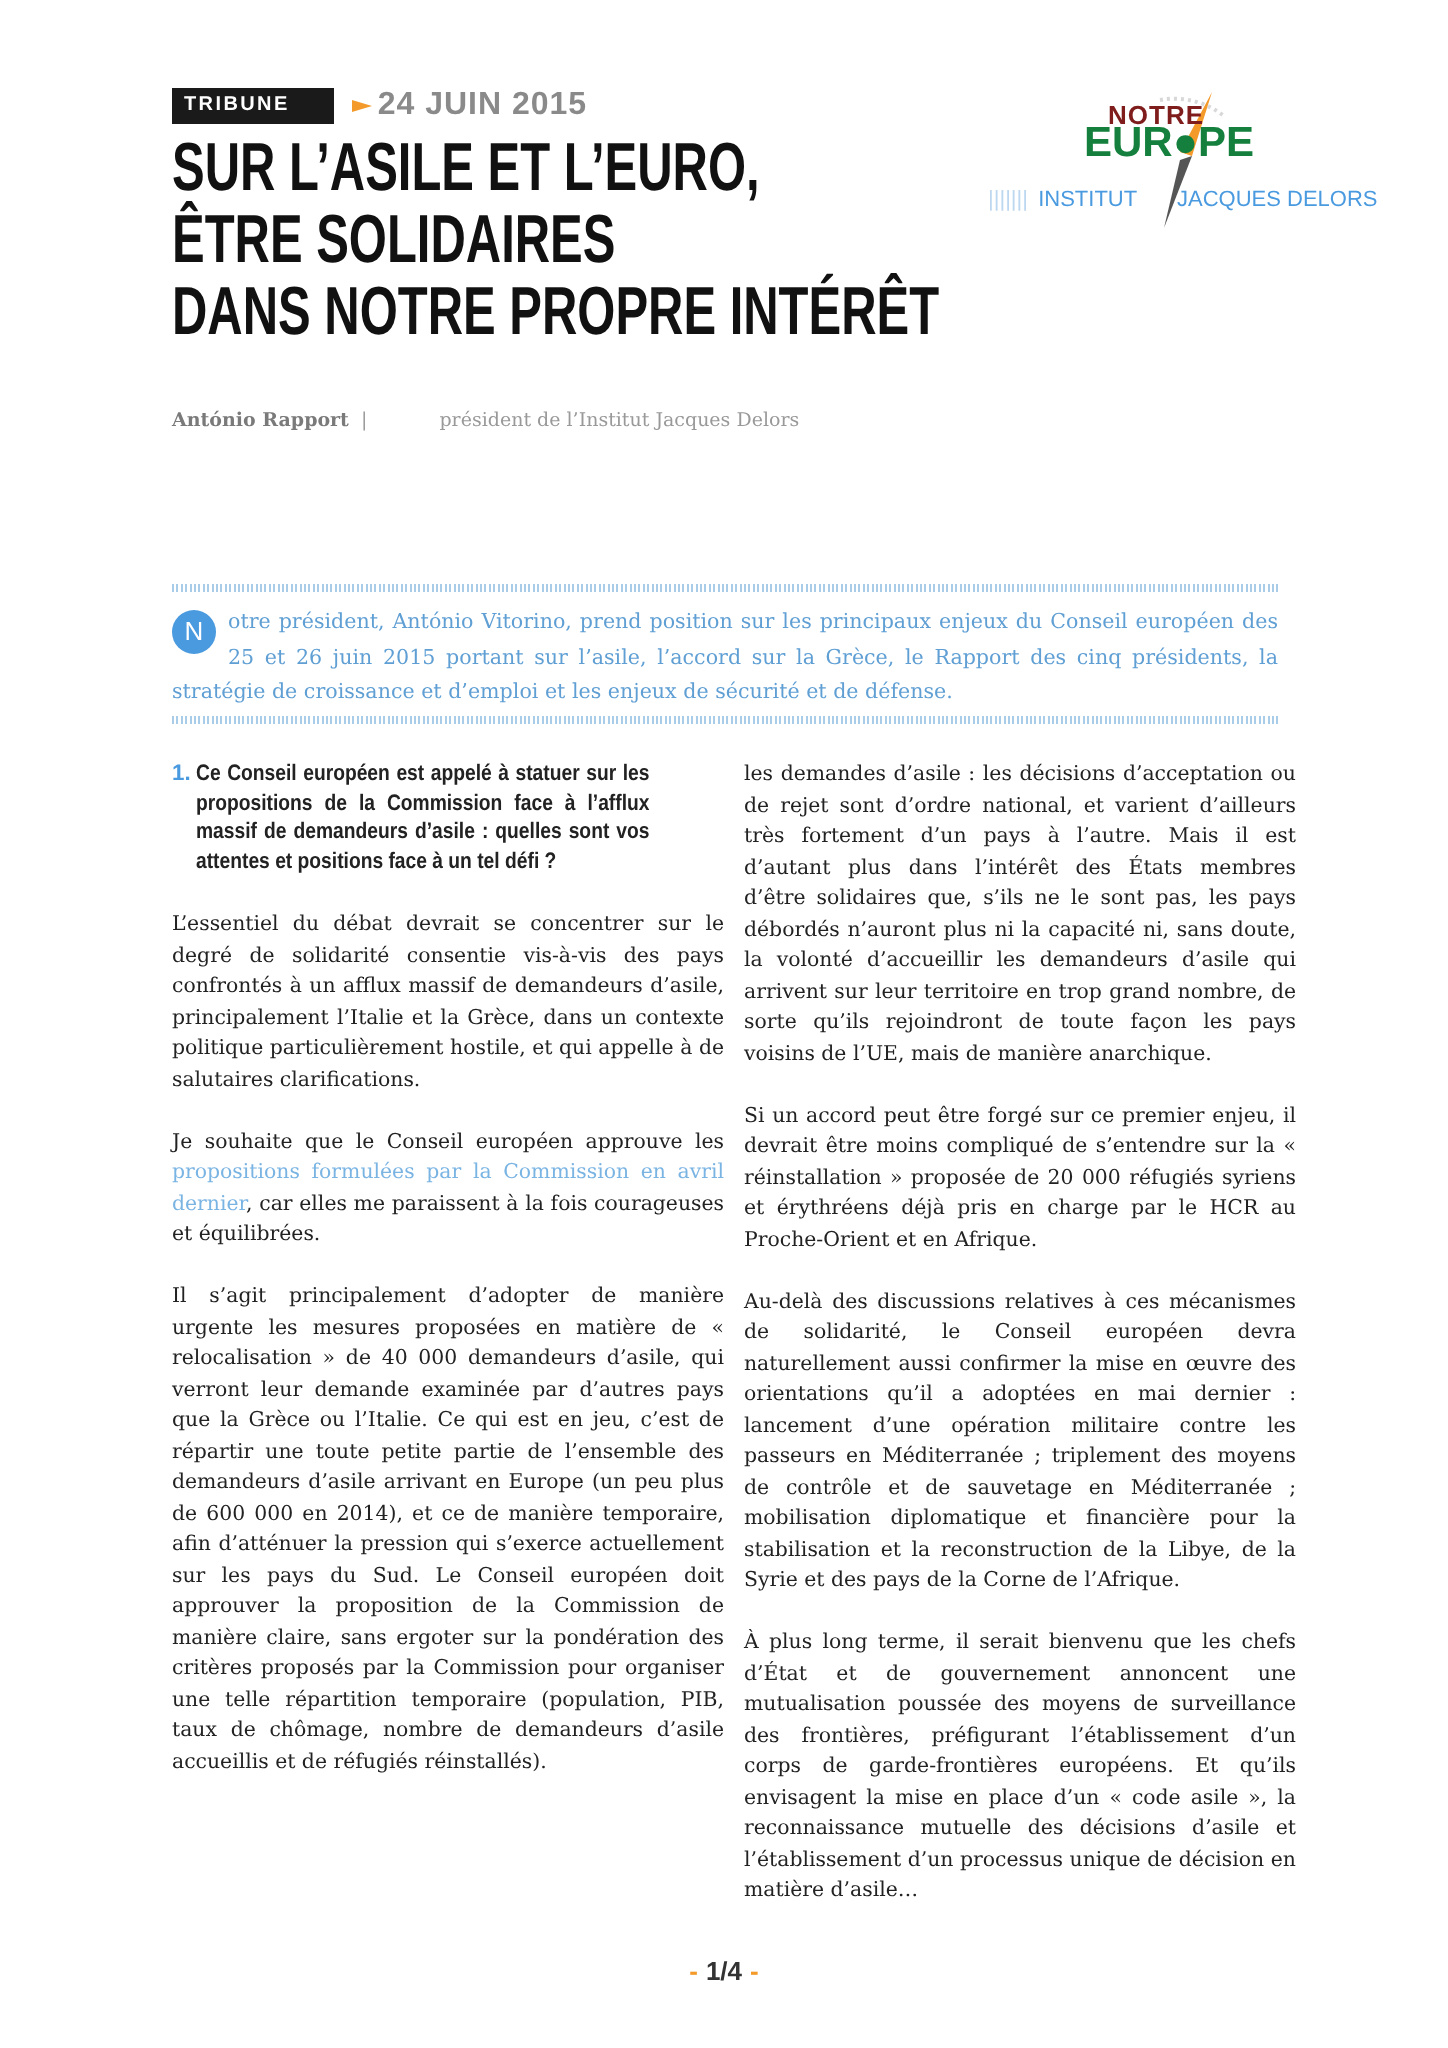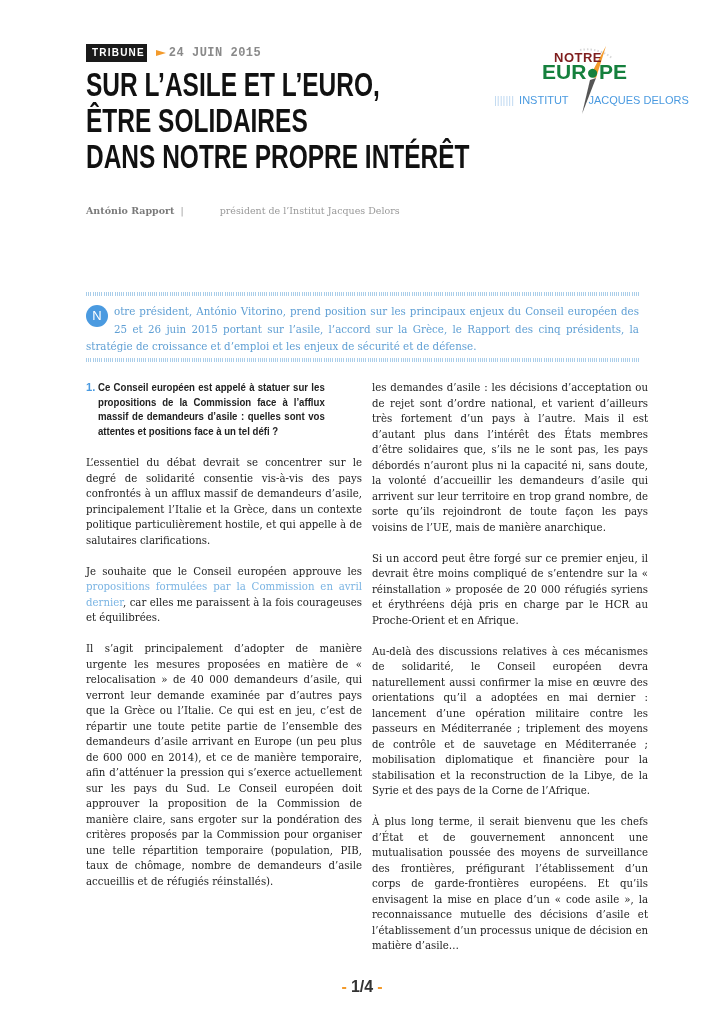--- a/index.html
+++ b/index.html
@@ -1,24 +1,24 @@
 <!DOCTYPE html>
 <html><head>
   <meta charset="utf-8">
   <style>
     * { margin: 0; padding: 0; box-sizing: border-box; }
     html, body { width: 724px; height: 1024px; background: #ffffff; overflow: hidden; }
     body { position: relative; font-family: "DejaVu Serif", serif; color: #222; }
 
     .header-tag-row { position: absolute; left: 86px; top: 44px; display: flex; align-items: center; }
     .tag-box { background: #1a1a1a; color: #fff; font-family: "Liberation Sans", sans-serif; font-weight: bold;
-      font-size: 10px; letter-spacing: 1.2px; padding: 3px 2px 3px 6px; line-height: 12px; }
+      font-size: 10px; letter-spacing: 1.2px; padding: 3px 22px 3px 6px; line-height: 12px; }
     .date-arrow { width: 0; height: 0; border-top: 3px solid transparent; border-bottom: 3px solid transparent;
       border-left: 10px solid #f39a2b; margin-left: 9px; margin-right: 3px; }
-    .date-text { font-family: Liberation Mono, monospace; font-weight: bold; font-size: 12px; color: #8a8a8a; letter-spacing: 0.5px; text-align: right; }
+    .date-text { font-family: Liberation Sans, sans-serif; font-weight: bold; font-size: 16px; color: #8a8a8a; letter-spacing: 0.5px; text-align: right; }
 
     .title { position: absolute; left: 86px; top: 66px; width: 420px; font-family: "Liberation Sans", sans-serif;
       font-size: 34px; line-height: 36px; color: #111; transform: scaleX(0.72); transform-origin: left top; letter-spacing: 0px; }
     .title-line { display: block; white-space: nowrap; }
 
     .author-line { position: absolute; left: 86px; top: 205px; font-size: 9.5px; color: #888; }
     .author-name { font-weight: bold; color: #7a7a7a; }
     .author-sep { color: #999; margin: 0 3px; }
     .author-role { color: #999; margin-left: 30px; }
 
@@ -43,21 +43,21 @@
     .col-right { left: 372px; }
     .col p { margin-bottom: 15.5px; hyphens: auto; }
 
     .question { font-family: "Liberation Sans", sans-serif; font-weight: bold; font-size: 11.2px; line-height: 14.5px; color: #222;
       display: flex; margin-bottom: 17px; }
     .q-num { color: #4a9ae0; margin-right: 3px; flex: none; }
     .q-text { display: block; transform: scaleX(0.86); transform-origin: left top; width: 300px; }
 
     .link { color: #7ab4e3; }
 
-    .page-num { position: absolute; left: 0; width: 724px; top: 978px; text-align: center; font-family: "Liberation Sans", sans-serif; font-weight: bold; font-size: 16px; color: #333; }
+    .page-num { position: absolute; left: 0; width: 724px; top: 978px; text-align: center; font-family: "Liberation Sans", sans-serif; font-weight: bold; font-size: 13px; color: #333; }
     .page-dash { color: #f39a2b; margin: 0 4px; }
   </style>
 </head>
 <body>
 
 <div class="header-tag-row">
   <span class="tag-box">TRIBUNE</span>
   <span class="date-arrow"></span>
   <span class="date-text">24 JUIN 2015</span>
 </div>

